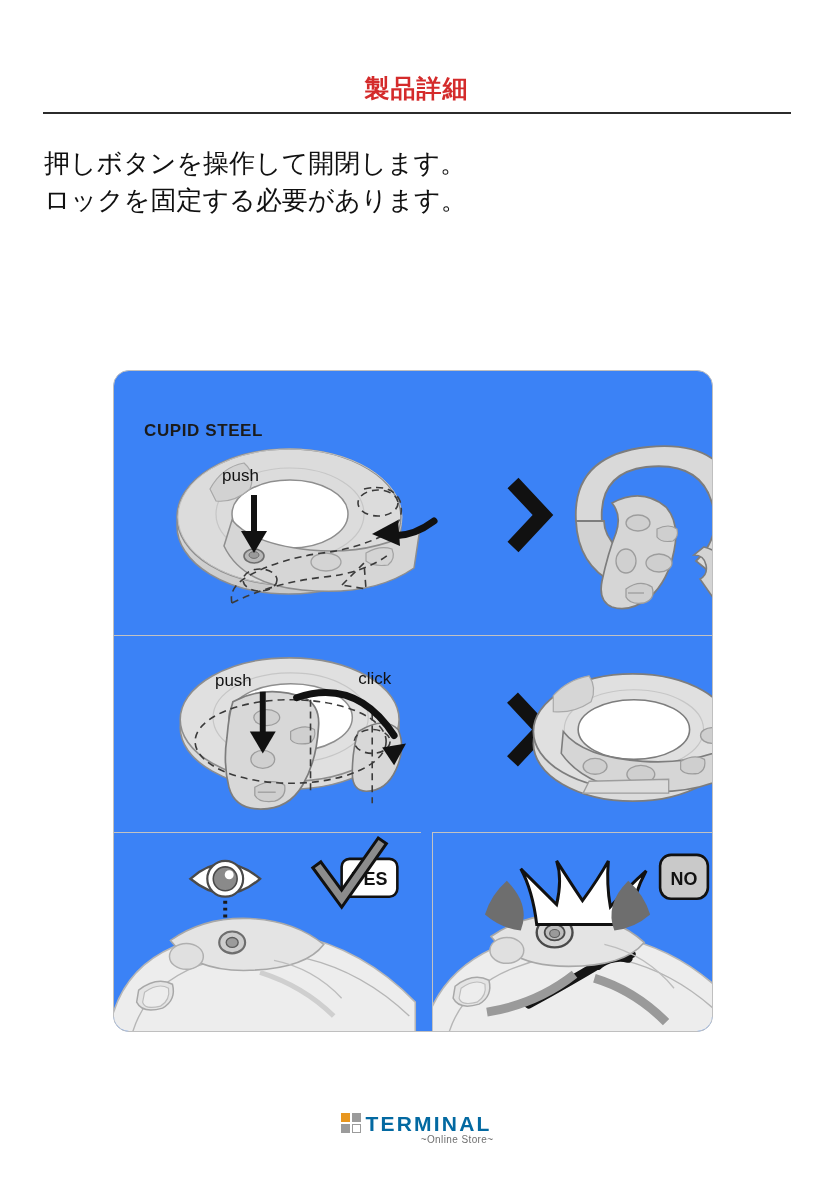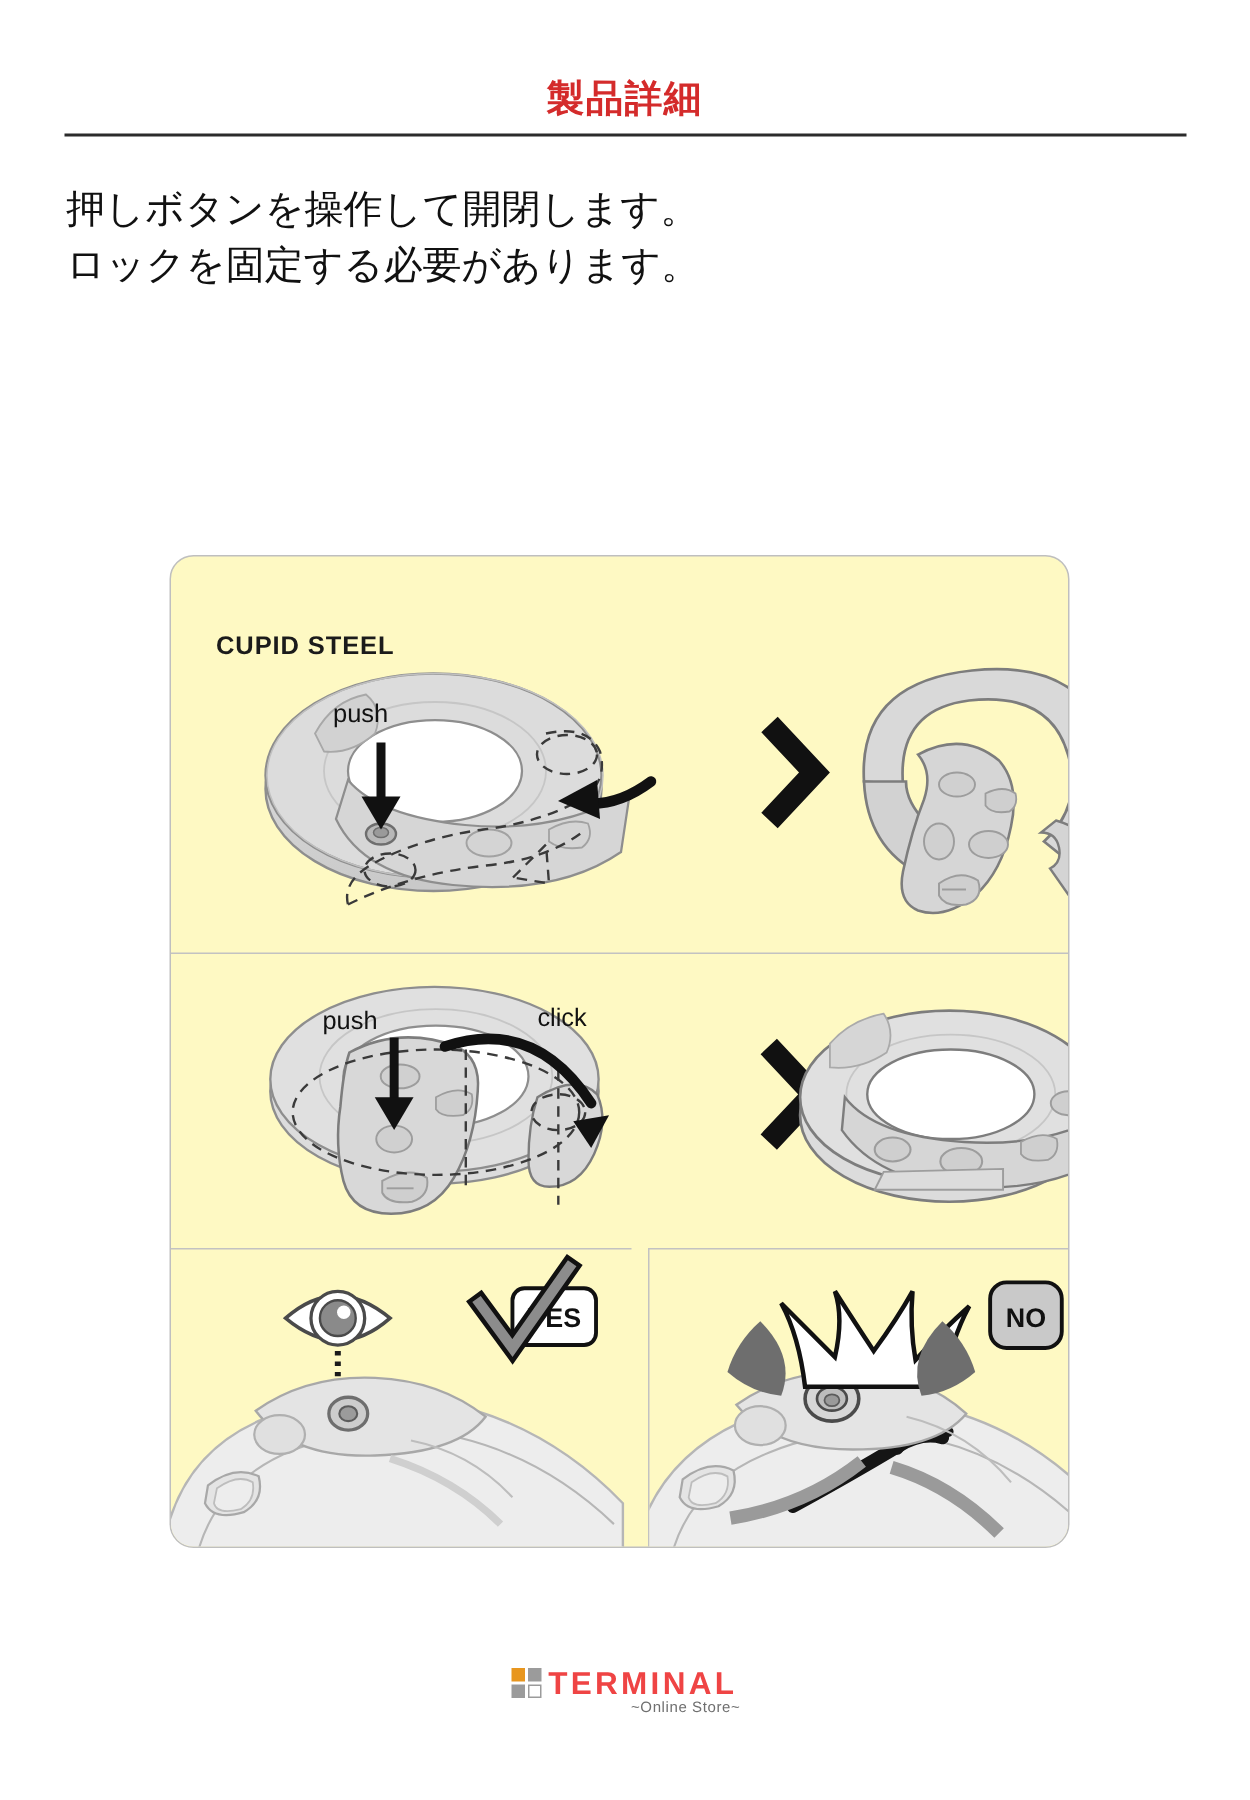--- a/index.html
+++ b/index.html
@@ -16,21 +16,21 @@
     overflow: hidden;
   }
 
   
   .page-title {
     text-align: center;
     color: #d42b2b;
     font-size: 25px;
     font-weight: 700;
     letter-spacing: 1px;
-    padding-top: 52px;
+    padding-top: 75px;
     line-height: 1.1;
     font-family: "DejaVu Sans", "Liberation Sans", sans-serif;
   }
   .title-rule {
     width: 748px;
     height: 0;
     border-top: 2px solid #2b2b2b;
     margin: 9px auto 0 auto;
   }
 
@@ -50,21 +50,21 @@
   
   .card {
     position: absolute;
     left: 113px;
     top: 370px;
     width: 600px;
     height: 662px;
     border: 1.6px solid #bfbfbf;
     border-radius: 16px;
     box-sizing: border-box;
-    background: #fef9c3;
+    background: #3b82f6;
     overflow: hidden;
   }
   .brand {
     position: absolute;
     left: 30px;
     top: 50px;
     font-size: 17px;
     font-weight: 700;
     letter-spacing: 0.6px;
     color: #1b1b1b;
@@ -118,21 +118,21 @@
   }
   .sq { width: 9px; height: 9px; }
   .sq-a { background: #e8961e; }
   .sq-b { background: #9b9b9b; }
   .sq-c { background: #9b9b9b; }
   .sq-d { background: #ffffff; border: 1.3px solid #9b9b9b; box-sizing: border-box; }
   .logo-text {
     font-size: 21px;
     font-weight: 700;
     letter-spacing: 2.2px;
-    color: #ef4444;
+    color: #0369a1;
     line-height: 1;
     font-family: "Liberation Sans", sans-serif;
   }
   .logo-sub {
     position: absolute;
     right: -2px;
     bottom: -11px;
     font-size: 10px;
     color: #6f6f6f;
     letter-spacing: 0.4px;

